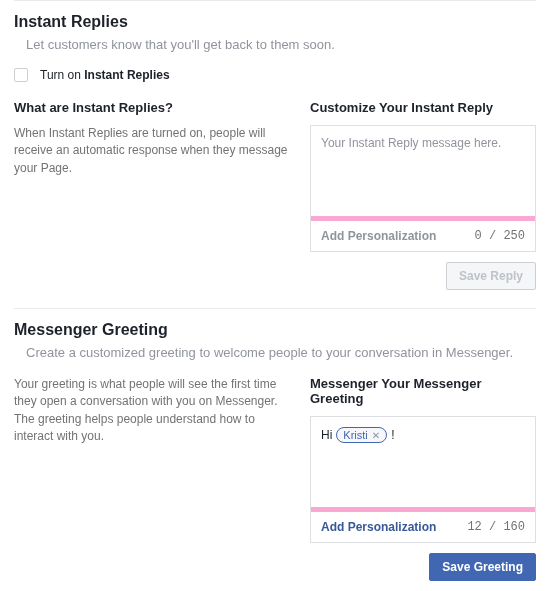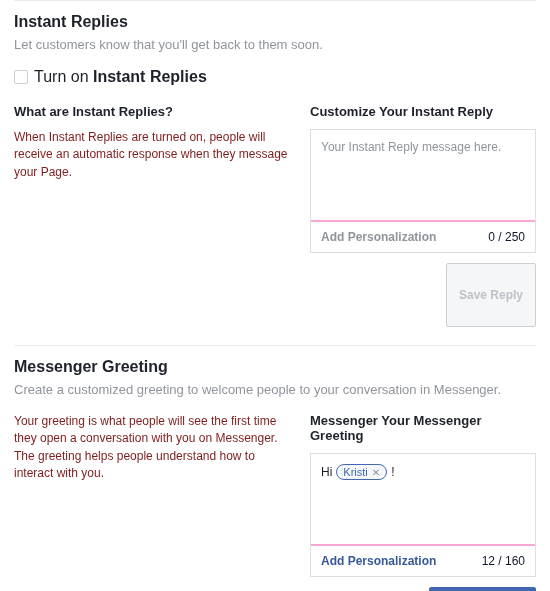--- a/index.html
+++ b/index.html
@@ -19,27 +19,28 @@
     .section-title {
       font-size: 16px;
       font-weight: bold;
       color: #1d2129;
       margin-bottom: 6px;
     }
     .section-desc {
       font-size: 13px;
       color: #90949c;
       margin-bottom: 16px;
+      margin-left: 12px;
     }
     .toggle-row {
       display: flex;
       align-items: center;
-      gap: 6px;
+      gap: 12px;
       margin-bottom: 18px;
-      font-size: 16px;
+      font-size: 12px;
       color: #1d2129;
     }
     .checkbox {
       width: 14px;
       height: 14px;
       border: 1px solid #ccd0d5;
       border-radius: 2px;
       display: inline-flex;
       align-items: center;
       justify-content: center;
@@ -64,21 +65,21 @@
       flex: 1;
     }
     .sub-title {
       font-size: 13px;
       font-weight: bold;
       color: #1d2129;
       margin-bottom: 10px;
     }
     .sub-desc {
       font-size: 12px;
-      color: #7f1d1d;
+      color: #737373;
       line-height: 1.45;
     }
     .textarea-box {
       border: 1px solid #dddfe2;
       background: #fff;
       width: 100%;
     }
     .textarea-content {
       min-height: 90px;
       padding: 10px;
@@ -101,48 +102,49 @@
       color: #4267b2;
       font-size: 11px;
       background: #f5f7fb;
     }
     .token .x {
       cursor: pointer;
       color: #8d949e;
       font-size: 10px;
     }
     .textarea-footer {
-      border-top: 2px solid #f9a8d4;
+      border-top: 5px solid #f9a8d4;
       display: flex;
       justify-content: space-between;
       align-items: center;
       padding: 8px 10px;
       font-size: 12px;
     }
     .footer-link-disabled {
       color: #90949c;
       font-weight: bold;
     }
     .footer-link-active {
       color: #385898;
       font-weight: bold;
       cursor: pointer;
     }
     .char-count {
-      color: #0f172a;
+      color: #737373;
+      font-family: Liberation Mono, monospace;
     }
     .button-row {
       display: flex;
       justify-content: flex-end;
       margin-top: 10px;
     }
     .btn {
       font-size: 12px;
       font-weight: bold;
-      padding: 24px 12px;
+      padding: 6px 12px;
       border-radius: 2px;
       cursor: pointer;
       border: 1px solid;
     }
     .btn-secondary {
       background: #f5f6f7;
       border-color: #ccd0d5;
       color: #bec2c9;
     }
     .btn-primary {

